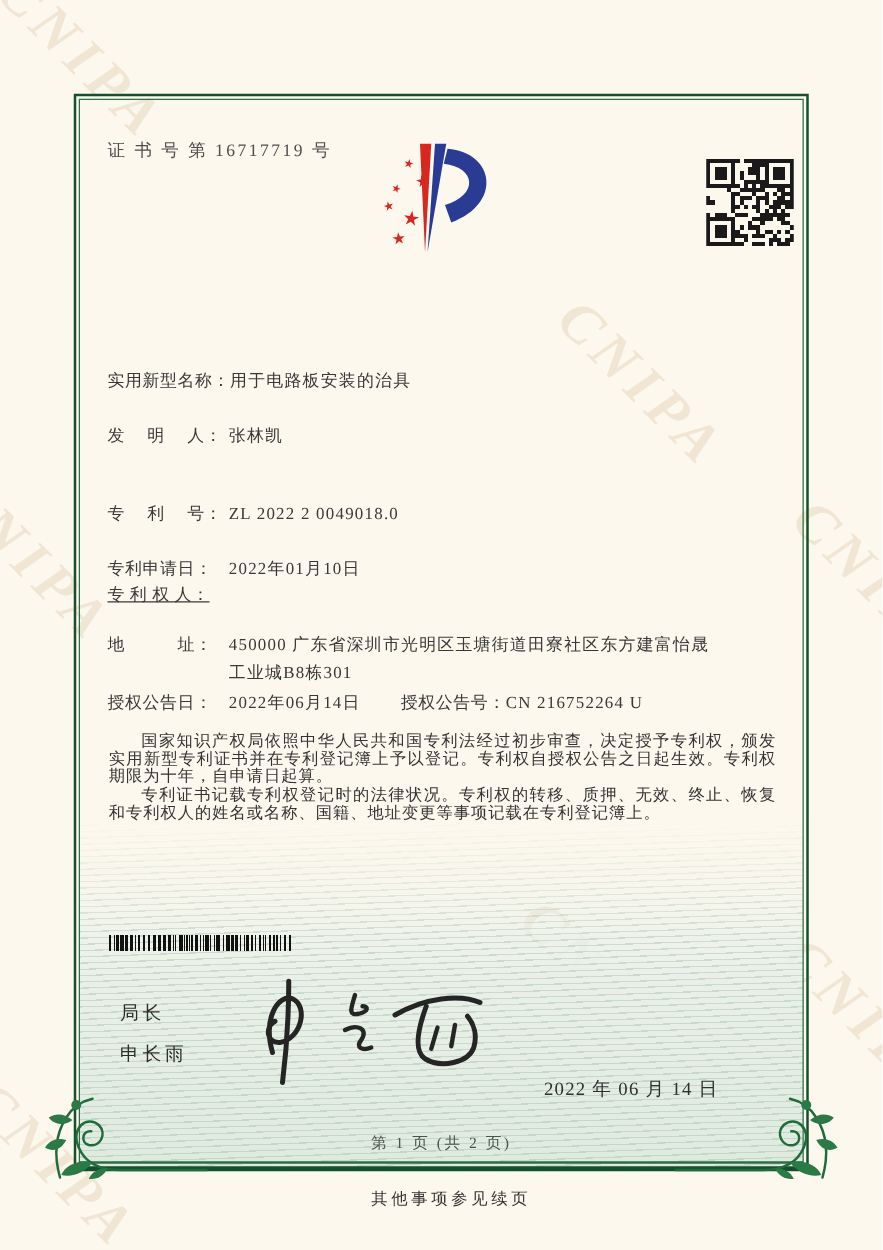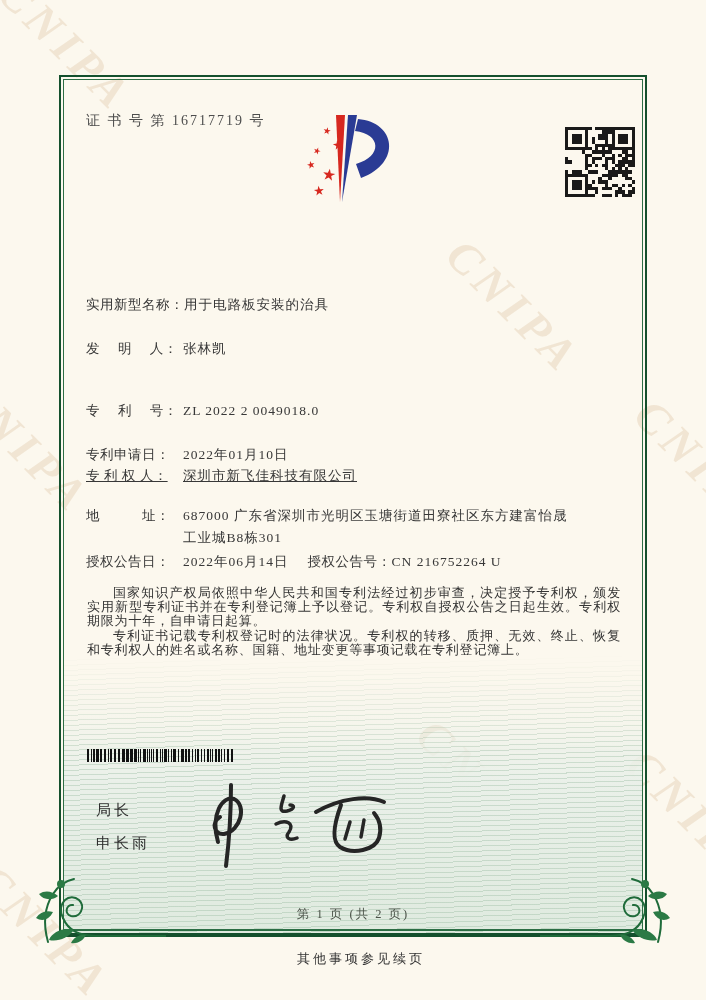--- a/index.html
+++ b/index.html
@@ -45,21 +45,21 @@
     font-size:34px; font-weight:700; letter-spacing:9px; color:#161616; z-index:3;
   }
   
   .row {
     position:absolute; left:86px; width:520px; display:flex; align-items:flex-start;
     font-size:13.5px; line-height:22px; letter-spacing:1px; color:#383838; z-index:3;
   }
   .row-label { flex:0 0 97px; white-space:nowrap; letter-spacing:0.5px; }
   .row-value { flex:1 1 auto; max-width:388px; }
   .r0{top:294px;} .r1{top:338px;} .r2{top:400px;} .r3{top:444px;} .r4{top:465px;text-decoration:underline;} .r5{top:505px;} .r6{top:551px;}
-  .grant-pair2 { margin-left:19px; display:flex; }
+  .grant-pair2 { margin-left:32px; display:flex; }
   
   .body-text {
     position:absolute; left:87px; top:586px; width:534px; z-index:3;
     font-size:13px; line-height:14px; letter-spacing:0.8px; text-align:justify; color:#333;
   }
   .body-text p { text-indent:2em; margin-bottom:1px; }
   
   .barcode { position:absolute; left:87px; top:748px; width:150px; height:13px; z-index:3; }
   .signer-title { position:absolute; left:96px; top:801px;  font-size:15px; letter-spacing:3px; color:#2c2c2c; z-index:3; }
   .signer-name  { position:absolute; left:96px; top:834px;  font-size:15px; letter-spacing:3px; color:#2c2c2c; z-index:3; }
@@ -375,25 +375,24 @@
   <div class="row r2">
     <span class="row-label">专　 利 　号：</span>
     <span class="row-value">ZL 2022 2 0049018.0</span>
   </div>
   <div class="row r3">
     <span class="row-label">专利申请日：</span>
     <span class="row-value">2022年01月10日</span>
   </div>
   <div class="row r4">
     <span class="row-label">专 利 权 人：</span>
-    <span class="row-value">深圳市新飞佳科技有限公司</span>
   </div>
   <div class="row r5">
     <span class="row-label">地　　　址：</span>
-    <span class="row-value">687000 广东省深圳市光明区玉塘街道田寮社区东方建富怡晟工业城B8栋301</span>
+    <span class="row-value">450000 广东省深圳市光明区玉塘街道田寮社区东方建富怡晟工业城B8栋301</span>
   </div>
   <div class="row r6">
     <span class="row-label">授权公告日：</span>
     <span>2022年06月14日</span>
     <span class="grant-pair2">
       <span class="row-label" style="flex-basis:auto">授权公告号：</span>
       <span>CN 216752264 U</span>
     </span>
   </div>
 
@@ -462,20 +461,21 @@
       <path stroke-width="4" d="M41,5 C41,30 39,62 36,86"></path>
       <path stroke-width="3.5" d="M94,16 C91,26 88,33 97,31 C105,29 105,25 100,25"></path>
       <path stroke-width="3.5" d="M86,44 C96,39 105,43 99,52 C94,58 100,61 107,58"></path>
       <path stroke-width="4" d="M126,32 C150,18 178,15 194,22"></path>
       <path stroke-width="4" d="M151,25 C144,44 141,61 150,67 C163,75 185,70 189,58 C192,48 189,39 184,33"></path>
       <path stroke-width="3.5" d="M160,42 L155,59"></path>
       <path stroke-width="3.5" d="M174,40 L171,57"></path>
     </svg>
   </div>
 
+  <div class="issue-date">2022 年 06 月 14 日</div>
 
   <div class="page-no">第 1 页 (共 2 页)</div>
 
   <div class="flourish left">
     <svg width="132" height="72" viewBox="0 0 132 72" fill="none" stroke="#1f6b3a" stroke-width="2" stroke-linecap="round">
       <path d="M132,64 L62,64 C44,64 34,58 29,46"></path>
       <path d="M29,46 C22,30 36,20 45,28 C52,35 46,46 37,44 C30,42 32,32 39,33"></path>
       <path d="M14,70 C9,52 10,36 19,22 C24,14 31,9 40,7"></path>
       <path d="M19,40 C12,38 6,40 2,46 C8,50 15,48 19,40 Z" fill="#2b7a45" stroke="none"></path>
       <path d="M24,24 C18,19 11,18 5,22 C9,28 18,29 24,24 Z" fill="#2b7a45" stroke="none"></path>

